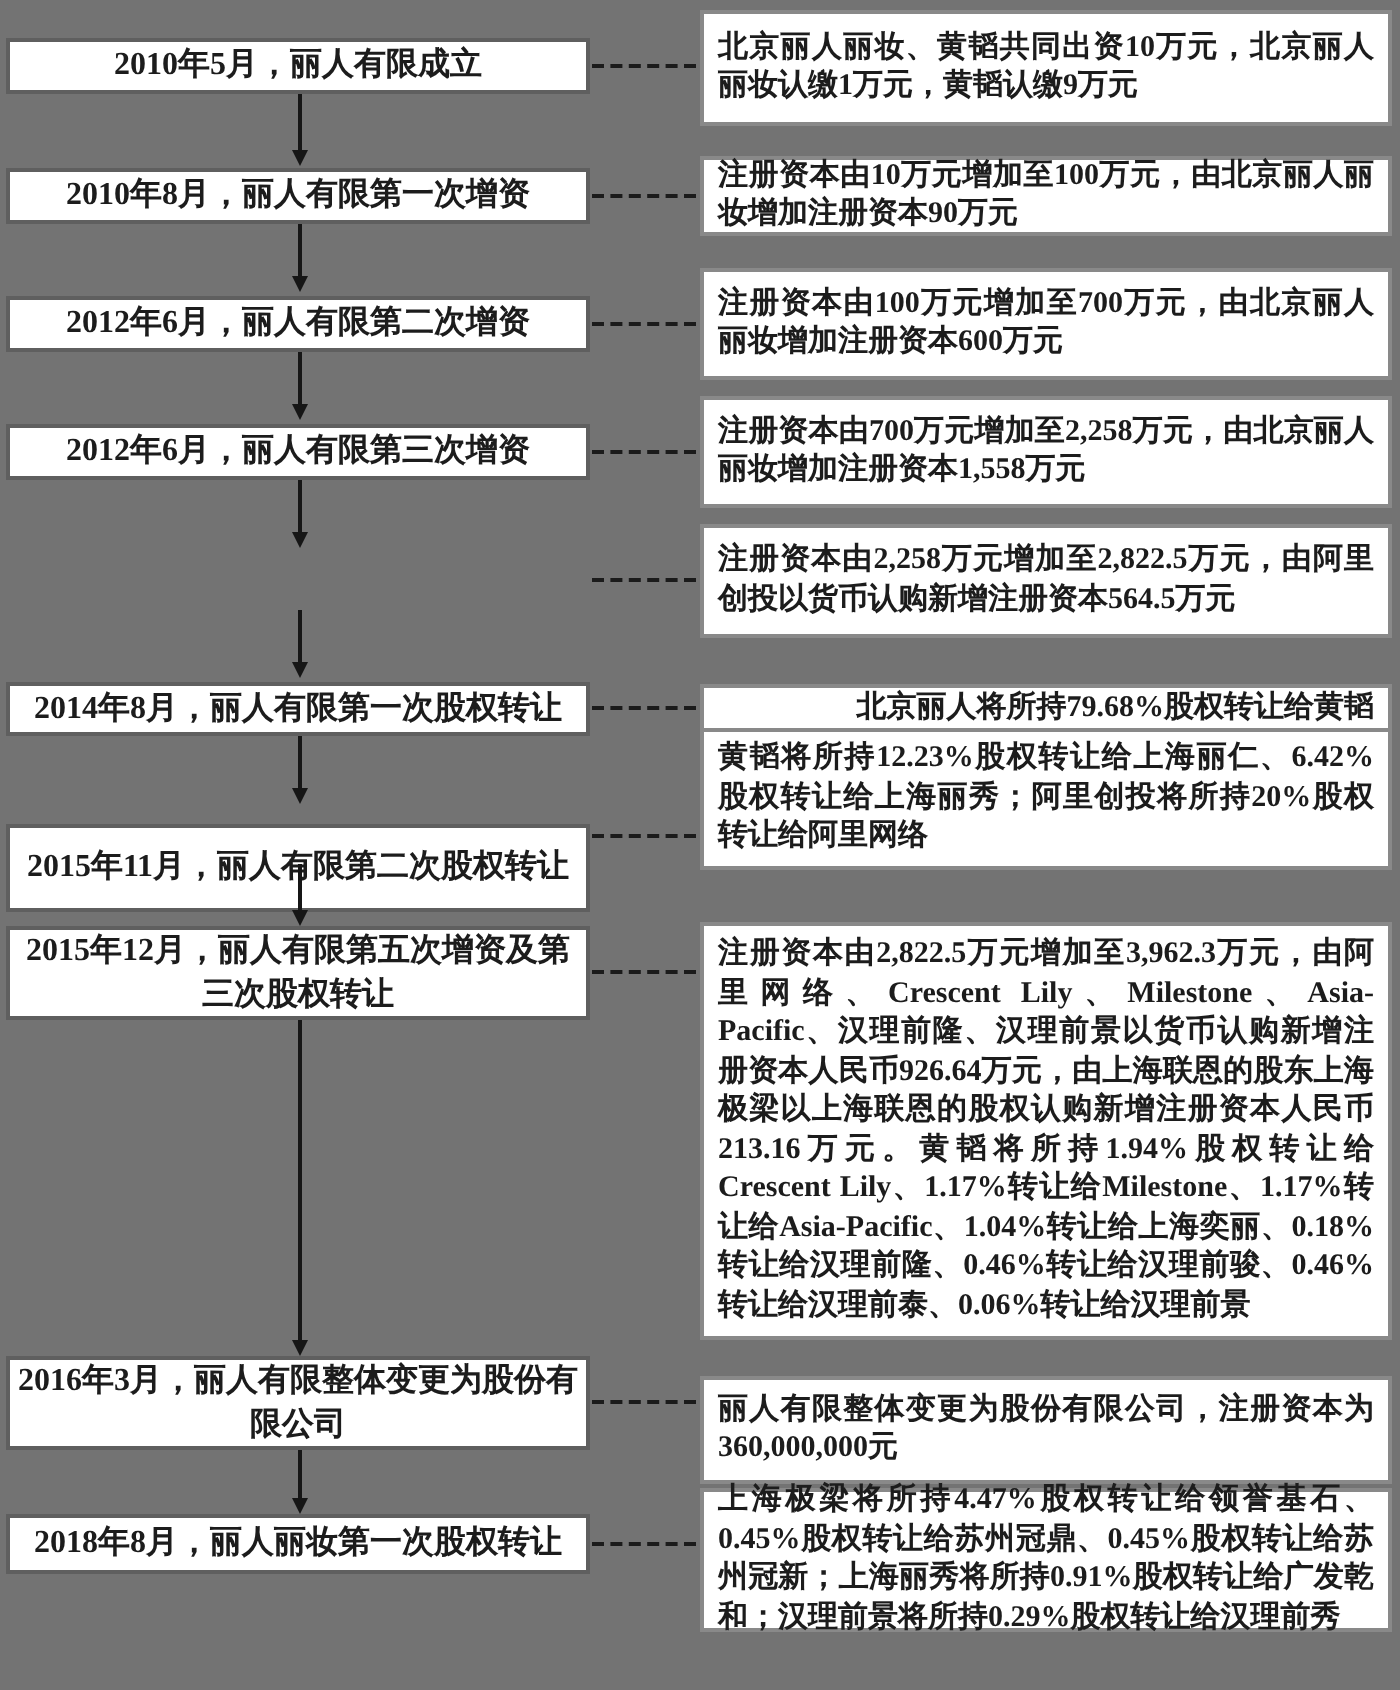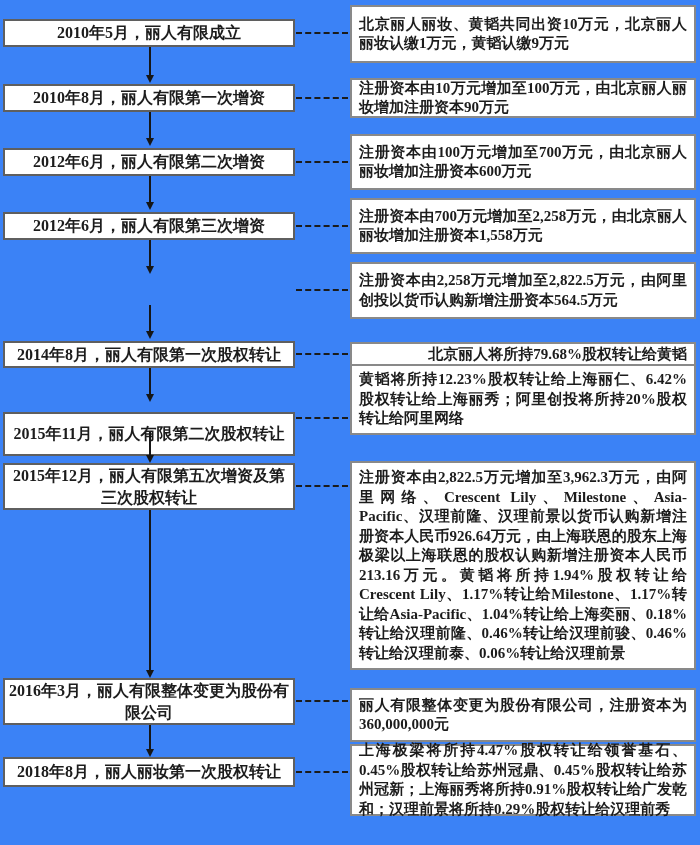--- a/index.html
+++ b/index.html
@@ -1,20 +1,20 @@
 <!DOCTYPE html>
 <html><head>
 <meta charset="utf-8">
 <style>
   html, body { margin: 0; padding: 0; background: #ffffff; }
   #canvas {
     position: relative;
     width: 700px;
     height: 845px;
-    background: #3b82f6;
+    background: #737373;
     font-family: "Liberation Serif", "DejaVu Serif", serif;
     color: #1c1c1c;
     overflow: hidden;
   }
   .lbox {
     position: absolute;
     left: 3px;
     width: 292px;
     border: 2px solid #5f5f5f;
     background: #ffffff;

